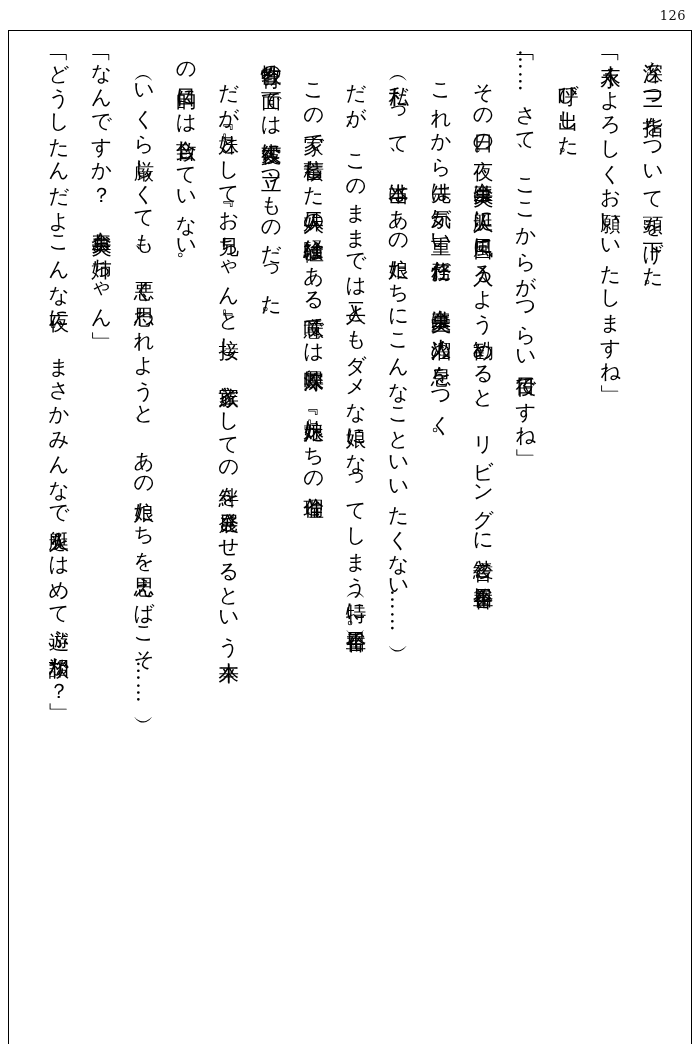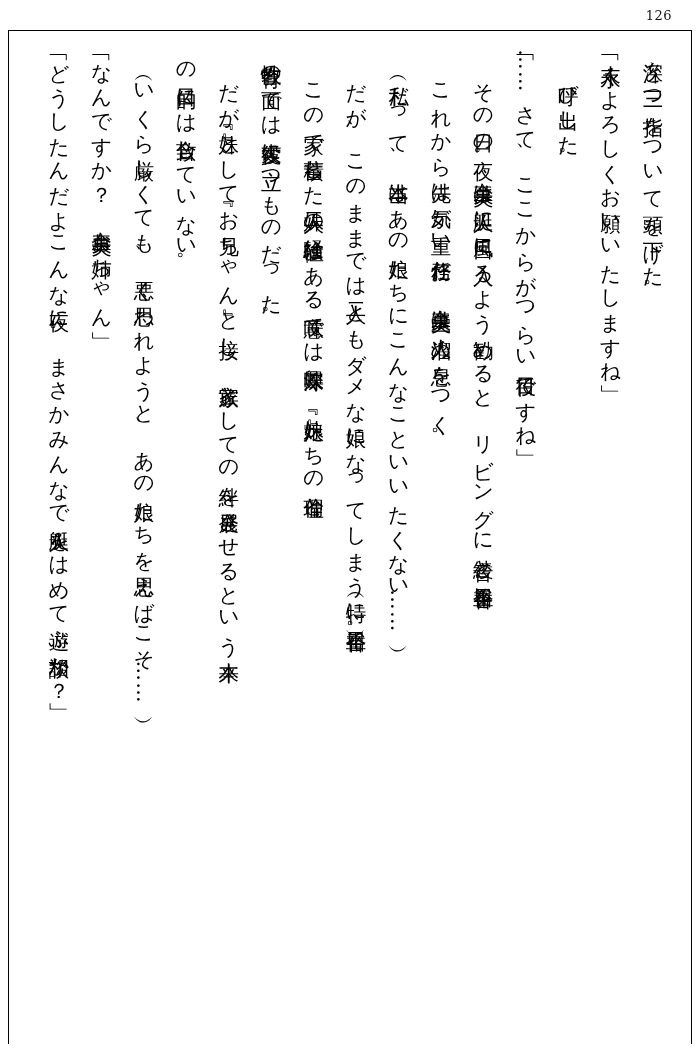--- a/index.html
+++ b/index.html
@@ -15,21 +15,21 @@
     position: relative;
     width: 700px;
     height: 1050px;
     background: #ffffff;
     box-sizing: border-box;
     overflow: hidden;
   }
   .page-number {
     position: absolute;
     top: 8px;
-    right: 28px;
+    right: 14px;
     font-size: 13px;
     letter-spacing: 0.5px;
     color: #111;
   }
   .rule {
     position: absolute;
     top: 30px;
     left: 8px;
     right: 8px;
     height: 1px;

